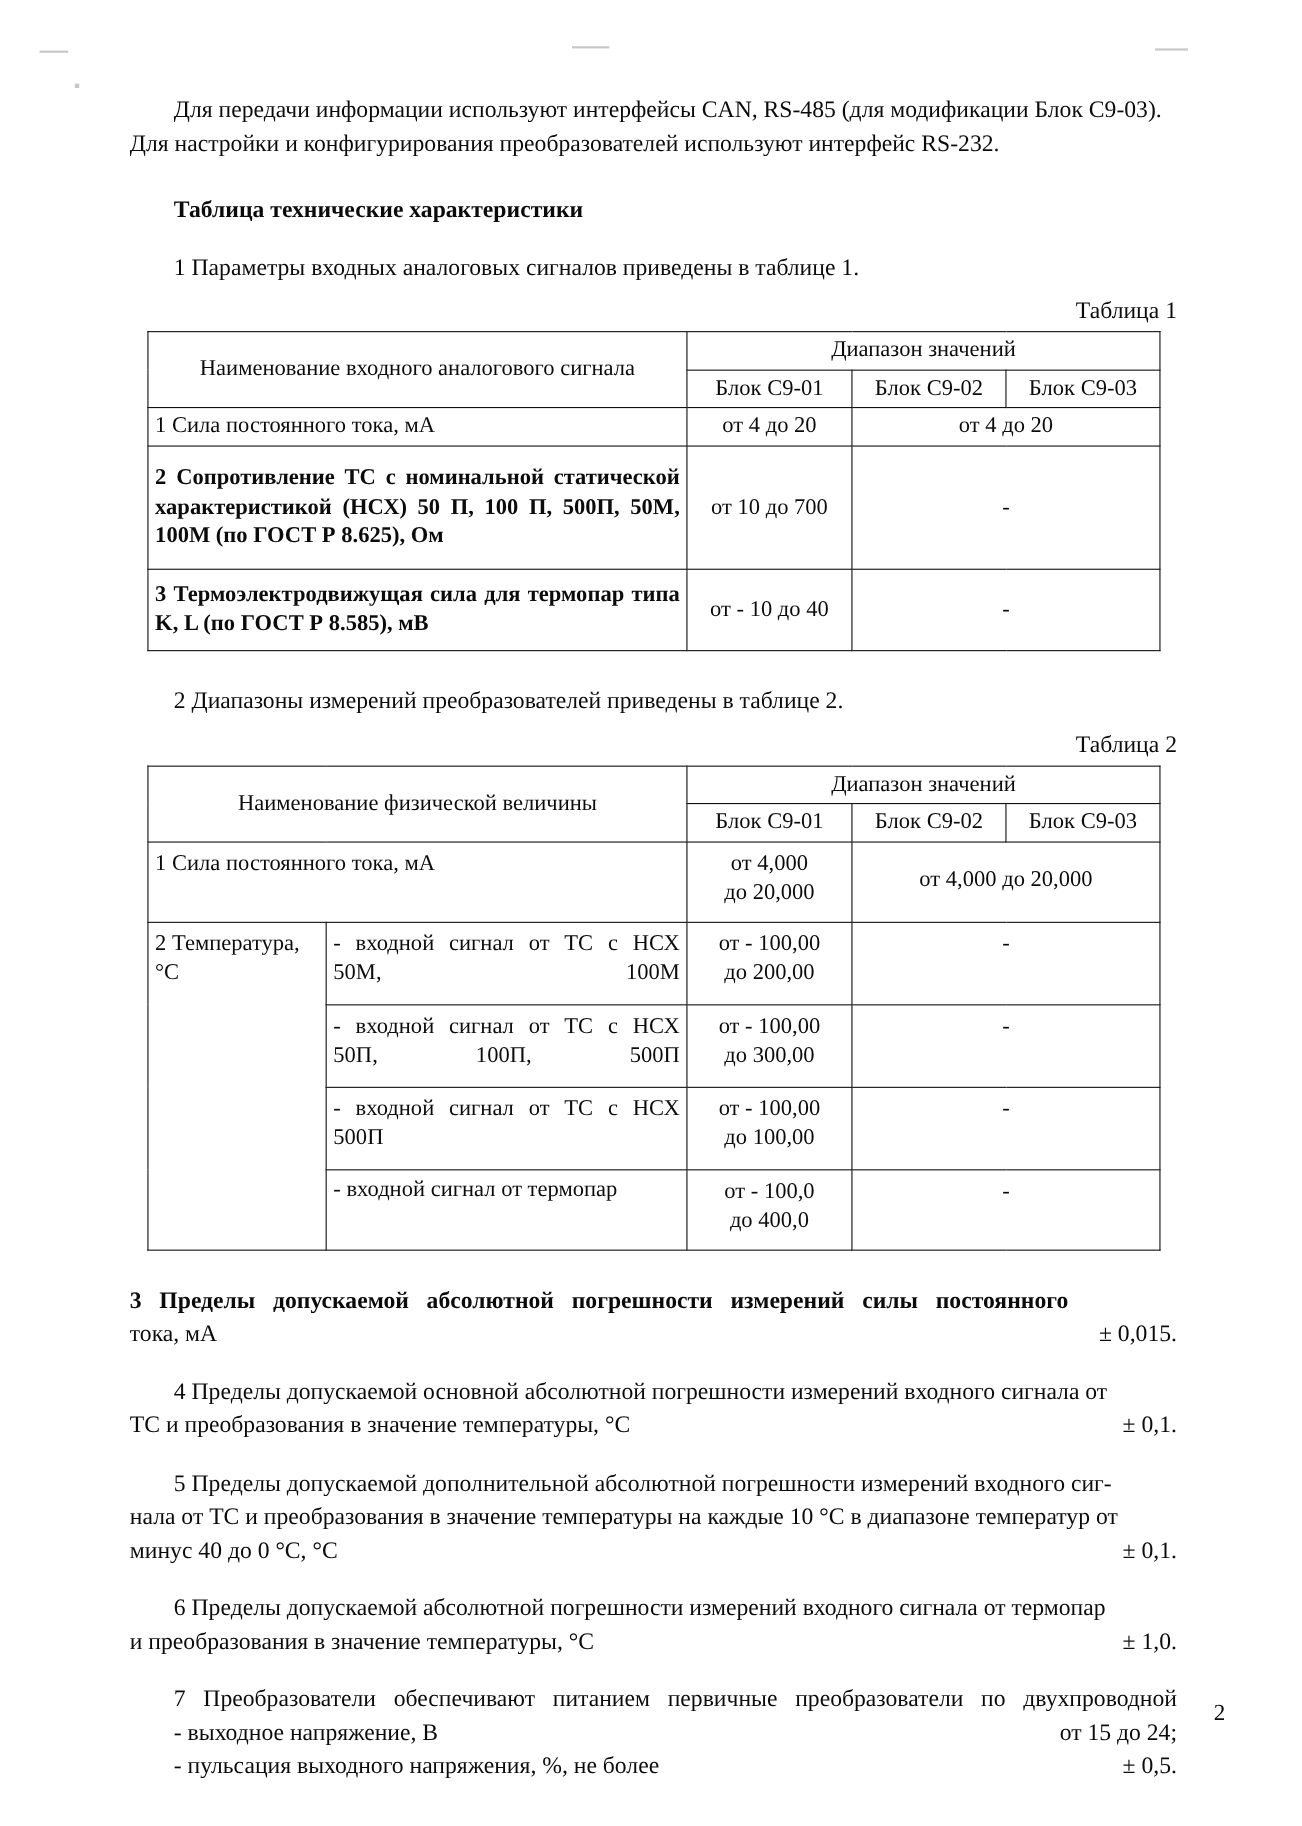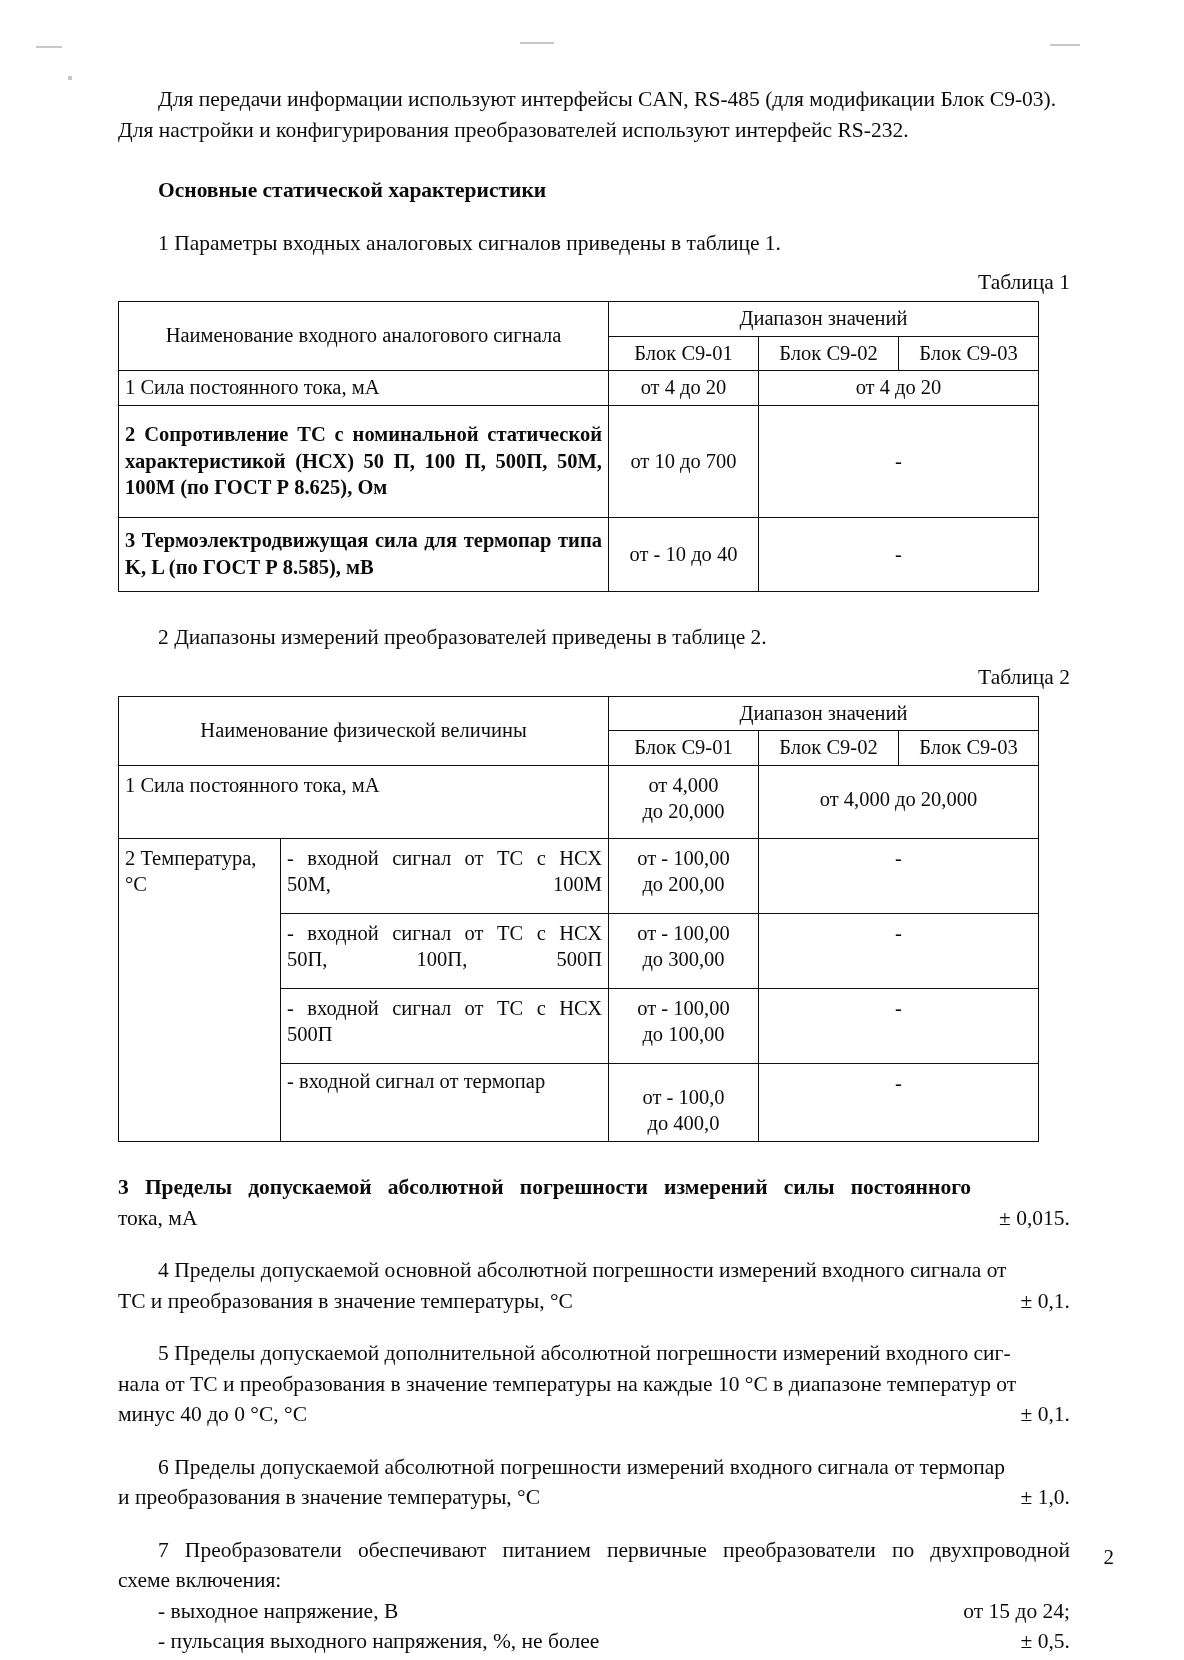--- a/index.html
+++ b/index.html
@@ -41,21 +41,21 @@
   .gap-lg { height: 30px; }
   .bold { font-weight: bold; }
   .tbl-caption {
     font-size: 21.5px;
     margin-left: 56px;
     text-align: right;
   }
   table {
     border-collapse: collapse;
     width: 920px;
-    margin-left: 0px;
+    margin-left: 16px;
     table-layout: fixed;
   }
   table, th, td {
     border: 1.6px solid #101010;
   }
   th, td {
     font-size: 20.5px;
     line-height: 1.3;
     padding: 3px 6px 4px 6px;
     vertical-align: middle;
@@ -97,21 +97,21 @@
   <div class="scan-noise" style="left:1050px; top:44px; width:30px; height:2px;"></div>
   <div class="scan-noise" style="left:68px; top:76px; width:4px; height:4px;"></div>
 
   <div class="content">
 
     <p class="indent">Для передачи информации используют интерфейсы CAN, RS-485 (для модификации Блок С9-03).</p>
     <p>Для настройки и конфигурирования преобразователей используют интерфейс RS-232.</p>
 
     <div class="gap-lg"></div>
 
-    <p class="bold indent">Основные статической характеристики</p>
+    <p class="bold indent">Таблица технические характеристики</p>
 
     <div class="gap-md"></div>
 
     <p class="indent">1 Параметры входных аналоговых сигналов приведены в таблице 1.</p>
 
     <div class="gap-sm"></div>
 
     <div class="tbl-caption">Таблица 1</div>
 
     <div style="height:6px"></div>
@@ -223,21 +223,21 @@
             <div>от - 100,00</div>
             <div>до 100,00</div>
           </td>
           <td colspan="2" class="c-center" style="vertical-align:top; padding-top:6px;">-</td>
         </tr>
 
         <tr>
           <td class="c-name" style="height:64px; vertical-align:top; padding-top:4px;">
             <div>- входной сигнал от термопар</div>
           </td>
-          <td class="c-center" style="vertical-align:top; padding-top:20px;font-family:Liberation Serif, serif;">
+          <td class="c-center" style="vertical-align:top; padding-top:6px;font-family:Liberation Serif, serif;">
             <div>от - 100,0</div>
             <div>до 400,0</div>
           </td>
           <td colspan="2" class="c-center" style="vertical-align:top; padding-top:6px;">-</td>
         </tr>
       </tbody>
     </table>
 
     <div class="gap-lg"></div>
 
@@ -268,21 +268,20 @@
 
     <p class="indent">6 Пределы допускаемой абсолютной погрешности измерений входного сигнала от термопар</p>
     <div class="row-right">
       <span class="lbl">и преобразования в значение температуры, °С</span>
       <span class="val">± 1,0.</span>
     </div>
 
     <div class="gap-md"></div>
 
     <p class="indent spread">7 Преобразователи обеспечивают питанием первичные преобразователи по двухпроводной</p>
-    <p>схеме включения:</p>
     <div class="row-right li">
       <span class="lbl">- выходное напряжение, В</span>
       <span class="val">от 15 до 24;</span>
     </div>
     <div class="row-right li">
       <span class="lbl">- пульсация выходного напряжения, %, не более</span>
       <span class="val">± 0,5.</span>
     </div>
 
     <div class="gap-md"></div>

